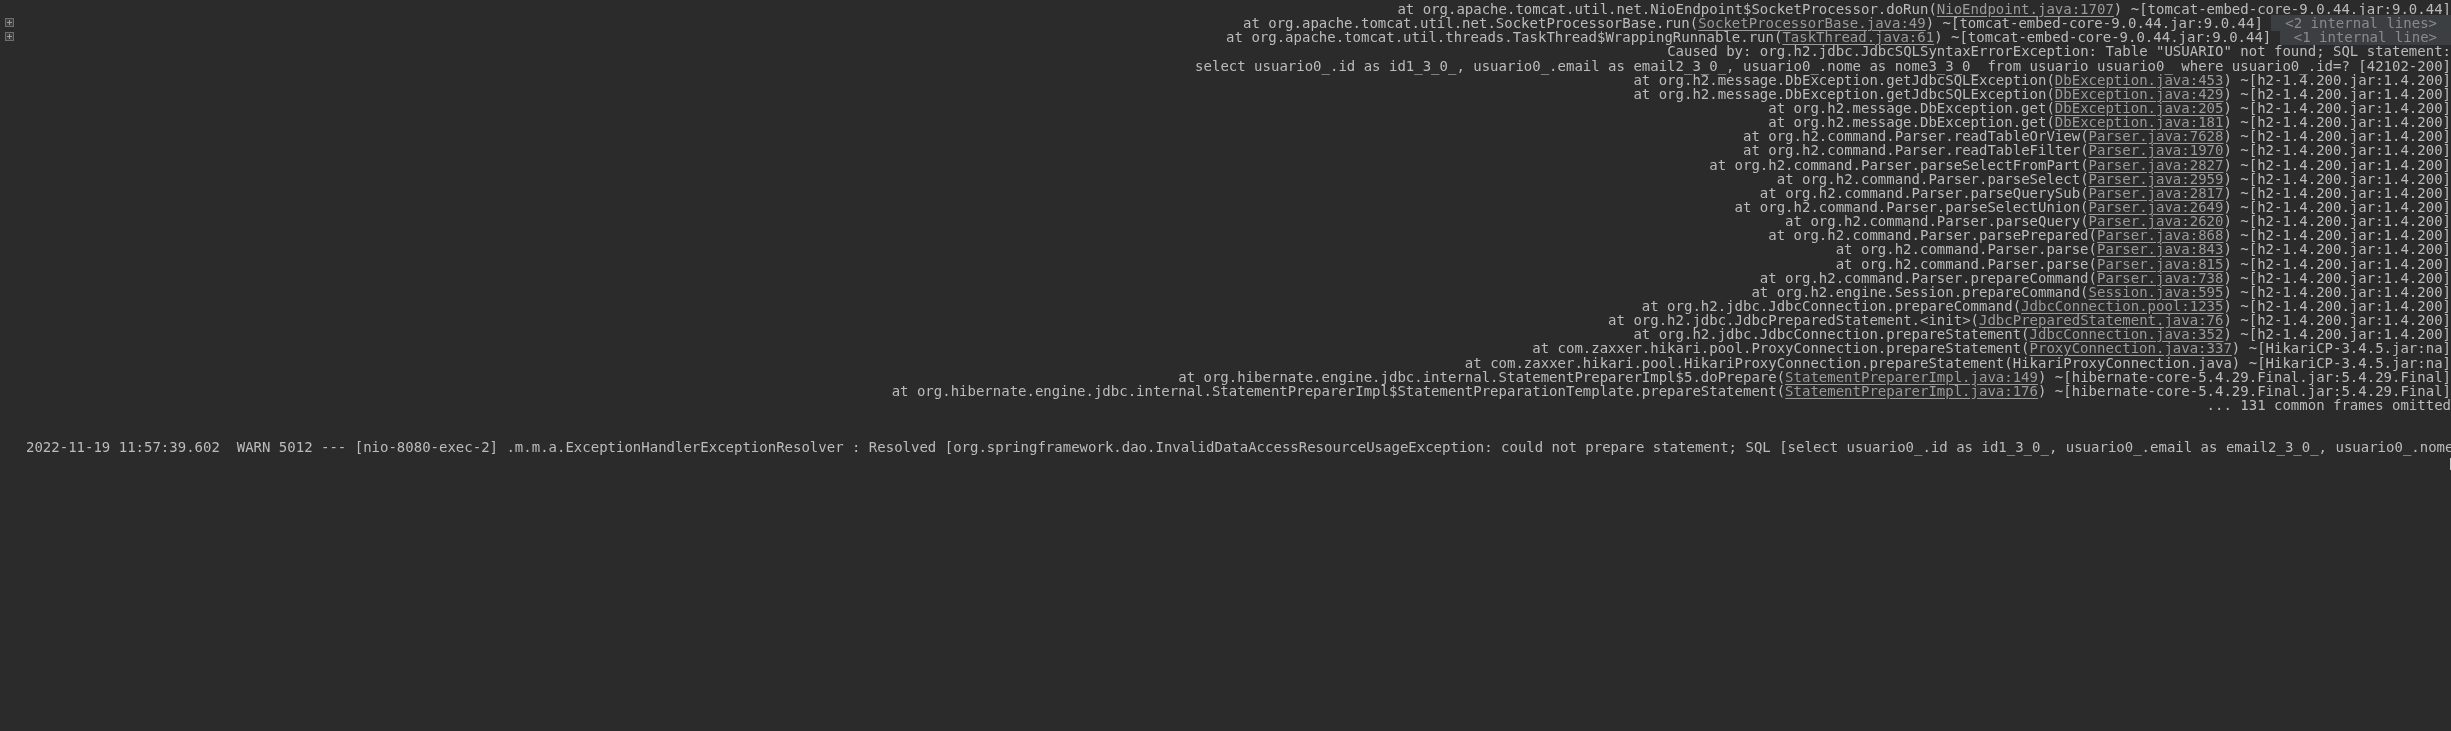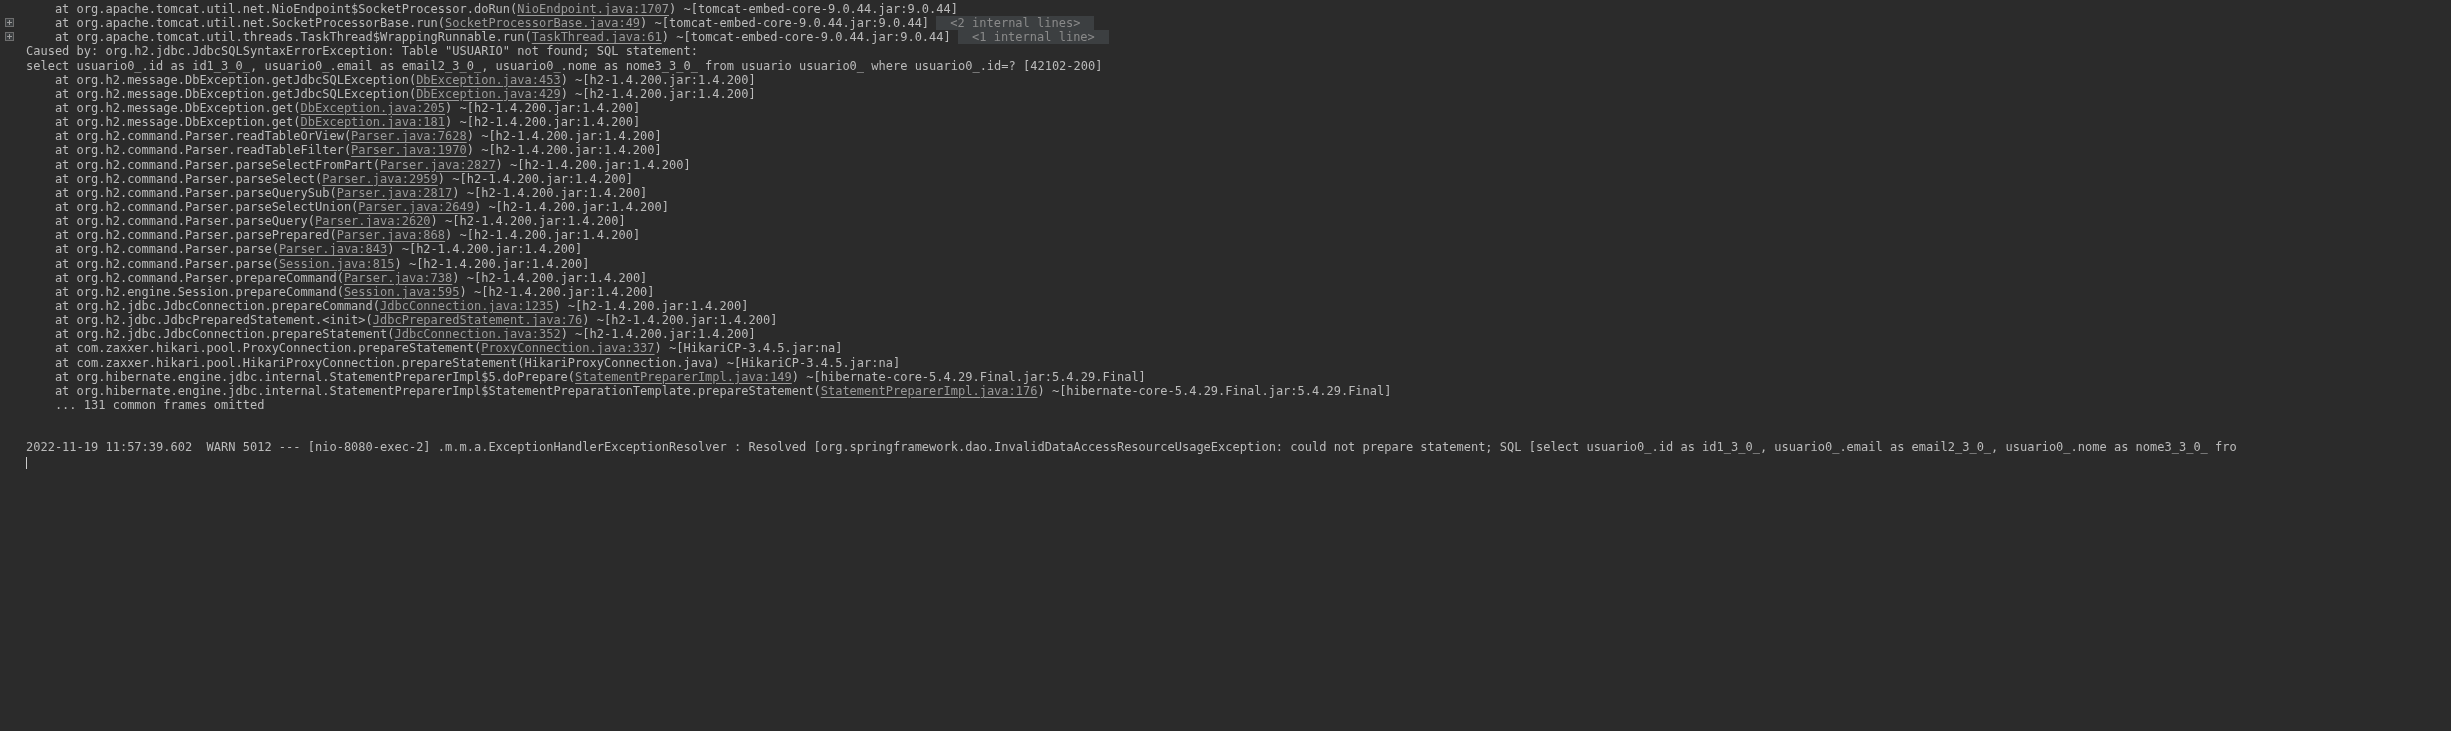--- a/index.html
+++ b/index.html
@@ -13,25 +13,26 @@
     height: 731px;
     overflow: hidden;
     font-family: "DejaVu Sans Mono", "Liberation Mono", monospace;
   }
   #console {
     position: relative;
     width: 2451px;
     height: 731px;
     background: #2b2b2b;
     color: #bbbbbb;
-    font-size: 12px;
+    font-size: 14px;
     line-height: 14.15px;
     padding-top: 2px;
     box-sizing: border-box;
     overflow: hidden;
+    text-align: right;
   }
   .line {
     position: relative;
     height: 14.15px;
     white-space: pre;
     padding-left: 26px;
     box-sizing: border-box;
     letter-spacing: 0px;
   }
   .gutter {
@@ -97,24 +98,24 @@
     <div class="line"><span class="txt">    at org.h2.message.DbException.get(</span><span class="lnk">DbException.java:181</span><span class="txt">) ~[h2-1.4.200.jar:1.4.200]</span></div>
     <div class="line"><span class="txt">    at org.h2.command.Parser.readTableOrView(</span><span class="lnk">Parser.java:7628</span><span class="txt">) ~[h2-1.4.200.jar:1.4.200]</span></div>
     <div class="line"><span class="txt">    at org.h2.command.Parser.readTableFilter(</span><span class="lnk">Parser.java:1970</span><span class="txt">) ~[h2-1.4.200.jar:1.4.200]</span></div>
     <div class="line"><span class="txt">    at org.h2.command.Parser.parseSelectFromPart(</span><span class="lnk">Parser.java:2827</span><span class="txt">) ~[h2-1.4.200.jar:1.4.200]</span></div>
     <div class="line"><span class="txt">    at org.h2.command.Parser.parseSelect(</span><span class="lnk">Parser.java:2959</span><span class="txt">) ~[h2-1.4.200.jar:1.4.200]</span></div>
     <div class="line"><span class="txt">    at org.h2.command.Parser.parseQuerySub(</span><span class="lnk">Parser.java:2817</span><span class="txt">) ~[h2-1.4.200.jar:1.4.200]</span></div>
     <div class="line"><span class="txt">    at org.h2.command.Parser.parseSelectUnion(</span><span class="lnk">Parser.java:2649</span><span class="txt">) ~[h2-1.4.200.jar:1.4.200]</span></div>
     <div class="line"><span class="txt">    at org.h2.command.Parser.parseQuery(</span><span class="lnk">Parser.java:2620</span><span class="txt">) ~[h2-1.4.200.jar:1.4.200]</span></div>
     <div class="line"><span class="txt">    at org.h2.command.Parser.parsePrepared(</span><span class="lnk">Parser.java:868</span><span class="txt">) ~[h2-1.4.200.jar:1.4.200]</span></div>
     <div class="line"><span class="txt">    at org.h2.command.Parser.parse(</span><span class="lnk">Parser.java:843</span><span class="txt">) ~[h2-1.4.200.jar:1.4.200]</span></div>
-    <div class="line"><span class="txt">    at org.h2.command.Parser.parse(</span><span class="lnk">Session.java:815</span><span class="txt">) ~[h2-1.4.200.jar:1.4.200]</span></div>
+    <div class="line"><span class="txt">    at org.h2.command.Parser.parse(</span><span class="lnk">Parser.java:815</span><span class="txt">) ~[h2-1.4.200.jar:1.4.200]</span></div>
     <div class="line"><span class="txt">    at org.h2.command.Parser.prepareCommand(</span><span class="lnk">Parser.java:738</span><span class="txt">) ~[h2-1.4.200.jar:1.4.200]</span></div>
     <div class="line"><span class="txt">    at org.h2.engine.Session.prepareCommand(</span><span class="lnk">Session.java:595</span><span class="txt">) ~[h2-1.4.200.jar:1.4.200]</span></div>
-    <div class="line"><span class="txt">    at org.h2.jdbc.JdbcConnection.prepareCommand(</span><span class="lnk">JdbcConnection.java:1235</span><span class="txt">) ~[h2-1.4.200.jar:1.4.200]</span></div>
+    <div class="line"><span class="txt">    at org.h2.jdbc.JdbcConnection.prepareCommand(</span><span class="lnk">JdbcConnection.pool:1235</span><span class="txt">) ~[h2-1.4.200.jar:1.4.200]</span></div>
     <div class="line"><span class="txt">    at org.h2.jdbc.JdbcPreparedStatement.&lt;init&gt;(</span><span class="lnk">JdbcPreparedStatement.java:76</span><span class="txt">) ~[h2-1.4.200.jar:1.4.200]</span></div>
     <div class="line"><span class="txt">    at org.h2.jdbc.JdbcConnection.prepareStatement(</span><span class="lnk">JdbcConnection.java:352</span><span class="txt">) ~[h2-1.4.200.jar:1.4.200]</span></div>
     <div class="line"><span class="txt">    at com.zaxxer.hikari.pool.ProxyConnection.prepareStatement(</span><span class="lnk">ProxyConnection.java:337</span><span class="txt">) ~[HikariCP-3.4.5.jar:na]</span></div>
     <div class="line"><span class="txt">    at com.zaxxer.hikari.pool.HikariProxyConnection.prepareStatement(HikariProxyConnection.java) ~[HikariCP-3.4.5.jar:na]</span></div>
     <div class="line"><span class="txt">    at org.hibernate.engine.jdbc.internal.StatementPreparerImpl$5.doPrepare(</span><span class="lnk">StatementPreparerImpl.java:149</span><span class="txt">) ~[hibernate-core-5.4.29.Final.jar:5.4.29.Final]</span></div>
     <div class="line"><span class="txt">    at org.hibernate.engine.jdbc.internal.StatementPreparerImpl$StatementPreparationTemplate.prepareStatement(</span><span class="lnk">StatementPreparerImpl.java:176</span><span class="txt">) ~[hibernate-core-5.4.29.Final.jar:5.4.29.Final]</span></div>
     <div class="line"><span class="txt">    ... 131 common frames omitted</span></div>
     <div class="line"></div>
     <div class="line"></div>
     <div class="line"><span class="txt">2022-11-19 11:57:39.602  WARN 5012 --- [nio-8080-exec-2] .m.m.a.ExceptionHandlerExceptionResolver : Resolved [org.springframework.dao.InvalidDataAccessResourceUsageException: could not prepare statement; SQL [select usuario0_.id as id1_3_0_, usuario0_.email as email2_3_0_, usuario0_.nome as nome3_3_0_ fro</span></div>

